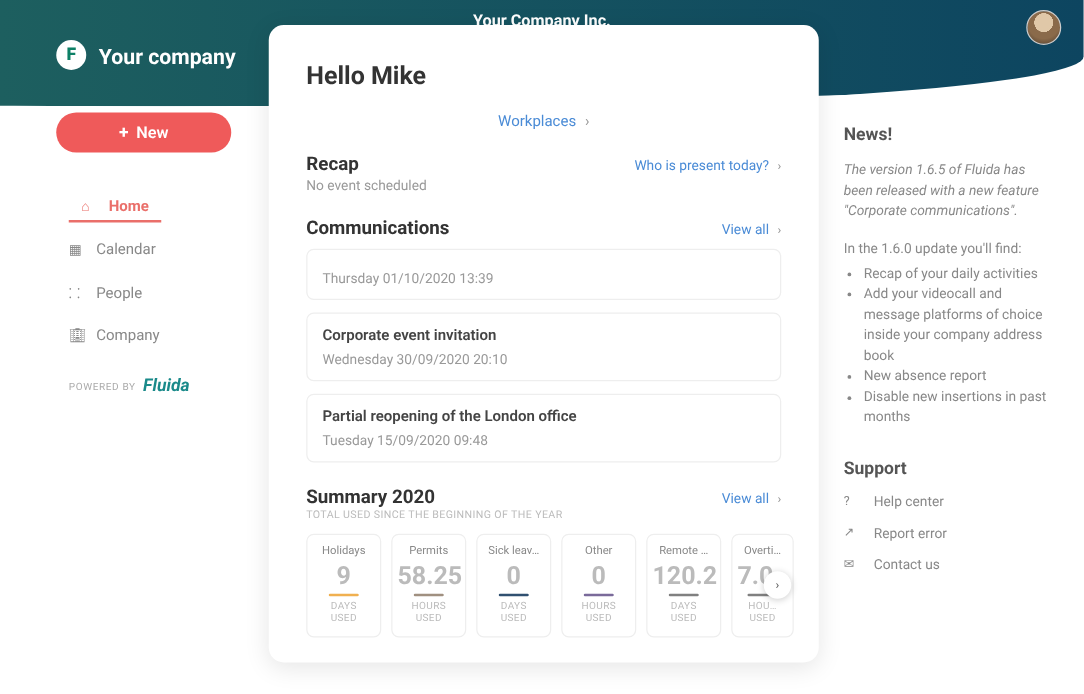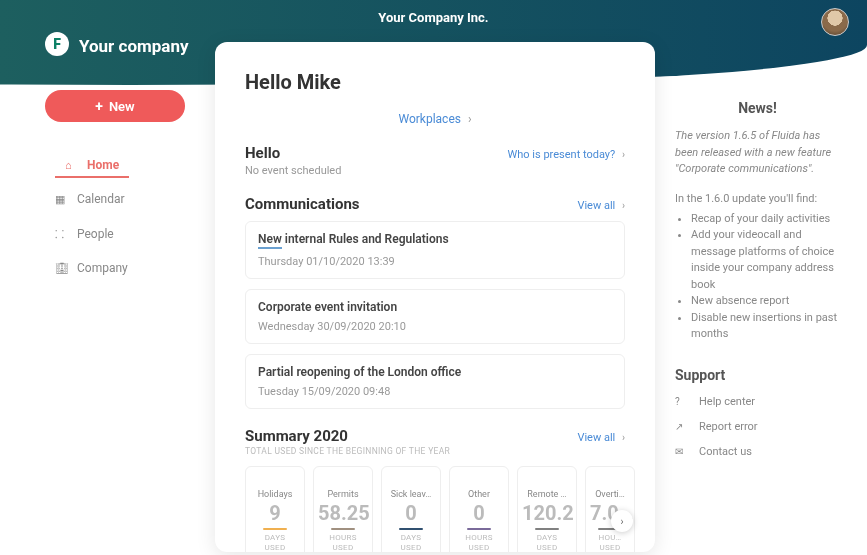--- a/index.html
+++ b/index.html
@@ -98,21 +98,21 @@
   margin-left: 6px;
   font-size: 14px;
   font-style: italic;
   font-weight: 700;
   color: #1a8a8a;
   letter-spacing: 0;
 }
 
 .main-card {
   position: absolute;
-  top: 42px; left: 215px;
+  top: 20px; left: 215px;
   width: 440px;
   height: 510px;
   background: #fff;
   border-radius: 12px;
   box-shadow: 0 4px 20px rgba(0,0,0,0.10);
   padding: 28px 30px;
   overflow: hidden;
 }
 .hello { font-size: 20px; font-weight: 700; color: #333; }
 .workplaces-link {
@@ -144,21 +144,21 @@
 .comm-date { font-size: 11px; color: #999; margin-top: 6px; }
 
 .summary-title { font-size: 15px; font-weight: 700; color: #333; }
 .summary-sub { font-size: 8.5px; color: #bbb; letter-spacing: 0.3px; margin-top: 1px; }
 .summary-row { display: flex; gap: 8px; margin-top: 10px; position: relative; }
 .summary-tile {
   border: 1px solid #eee;
   border-radius: 6px;
   width: 60px;
   min-width: 60px;
-  padding: 22px 4px;
+  padding: 8px 4px;
   text-align: center;
 }
 .summary-tile.last { width: 50px; min-width: 50px; }
 .tile-label { font-size: 9px; color: #888; white-space: nowrap; overflow: hidden; text-overflow: ellipsis; }
 .tile-value { font-size: 20px; font-weight: 700; color: #bbb; margin-top: 2px; }
 .tile-bar { width: 24px; height: 2px; margin: 3px auto; border-radius: 1px; }
 .tile-unit { font-size: 8px; color: #bbb; letter-spacing: 0.3px; margin-top: 3px; line-height: 1.3; }
 .scroll-next {
   position: absolute;
   right: -8px; top: 50%;
@@ -170,21 +170,21 @@
   display: flex; align-items: center; justify-content: center;
   font-size: 10px; color: #666;
   cursor: pointer;
 }
 
 .right-col {
   position: absolute;
   top: 100px; left: 675px;
   width: 165px;
 }
-.news-title { font-size: 14px; font-weight: 700; color: #555; text-align: center; }
+.news-title { font-size: 14px; font-weight: 700; color: #555; }
 .news-body { font-size: 11px; color: #888; margin-top: 12px; line-height: 1.5; font-style: italic; }
 .news-intro { margin-top: 14px; font-size: 11px; color: #888; }
 .news-list { margin-top: 6px; padding-left: 16px; font-size: 11px; color: #888; line-height: 1.5; }
 
 .support-title { font-size: 14px; font-weight: 700; color: #555; margin-top: 24px; }
 .support-item {
   display: flex; align-items: center;
   font-size: 11px; color: #888;
   margin-top: 12px;
   cursor: pointer;
@@ -222,53 +222,53 @@
     <div class="nav-item">
       <span class="icon">⸬</span>
       <span>People</span>
     </div>
     <div class="nav-item">
       <span class="icon">🏢︎</span>
       <span>Company</span>
     </div>
   </div>
 
+  <div class="powered">
+    <span>POWERED BY</span>
+    <span class="brand">Fluida</span>
+  </div>
 </div>
 
 <div class="main-card">
   <div class="hello">Hello Mike</div>
 
   <div class="workplaces-link">
     <span>Workplaces</span>
     <span class="chev">›</span>
   </div>
 
   <div class="section-head">
-    <div class="section-title">Hello</div>
+    <div class="section-title">Recap</div>
     <div class="link-sm">
       <span>Who is present today?</span>
       <span class="chev">›</span>
     </div>
   </div>
   <div class="caption">No event scheduled</div>
 
   <div class="section-head">
     <div class="section-title">Communications</div>
     <div class="link-sm">
       <span>View all</span>
       <span class="chev">›</span>
     </div>
   </div>
 
   <div class="comm-list">
     <div class="comm-item">
-      <div class="comm-title">
-        <span class="comm-new">New</span>
-        <span>internal Rules and Regulations</span>
-      </div>
       <div class="comm-date">Thursday 01/10/2020 13:39</div>
     </div>
     <div class="comm-item">
       <div class="comm-title">Corporate event invitation</div>
       <div class="comm-date">Wednesday 30/09/2020 20:10</div>
     </div>
     <div class="comm-item">
       <div class="comm-title">Partial reopening of the London office</div>
       <div class="comm-date">Tuesday 15/09/2020 09:48</div>
     </div>

